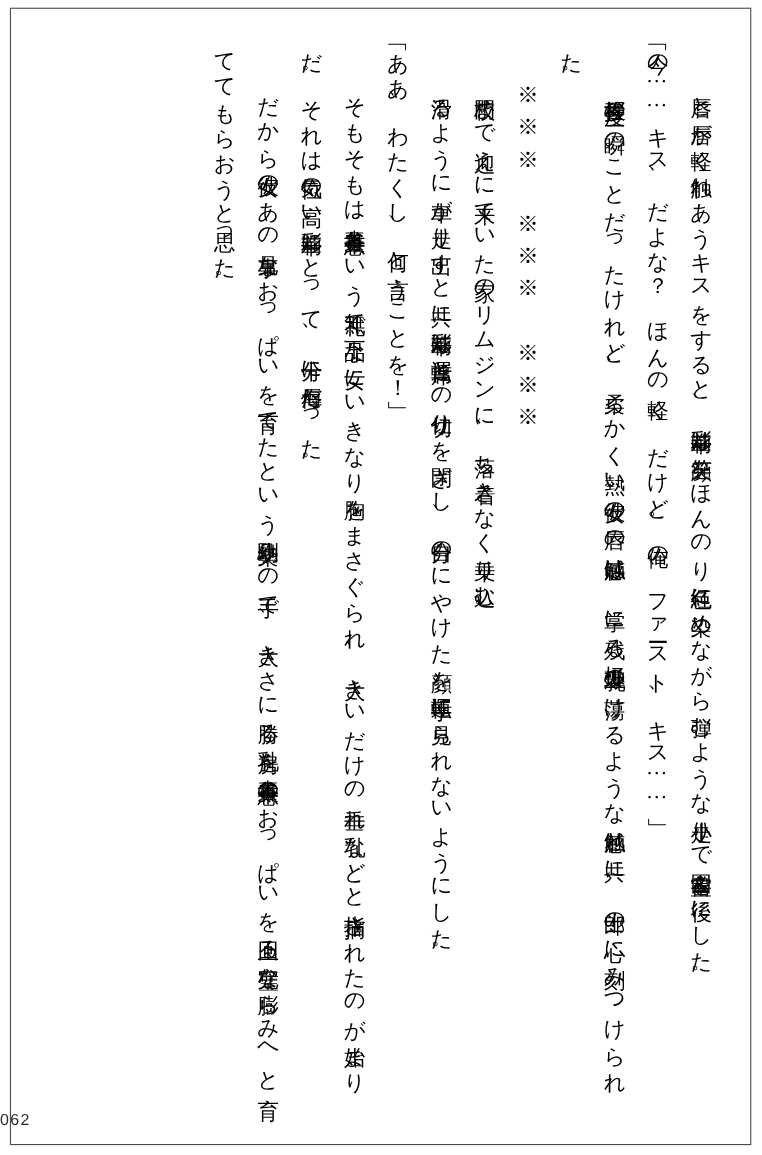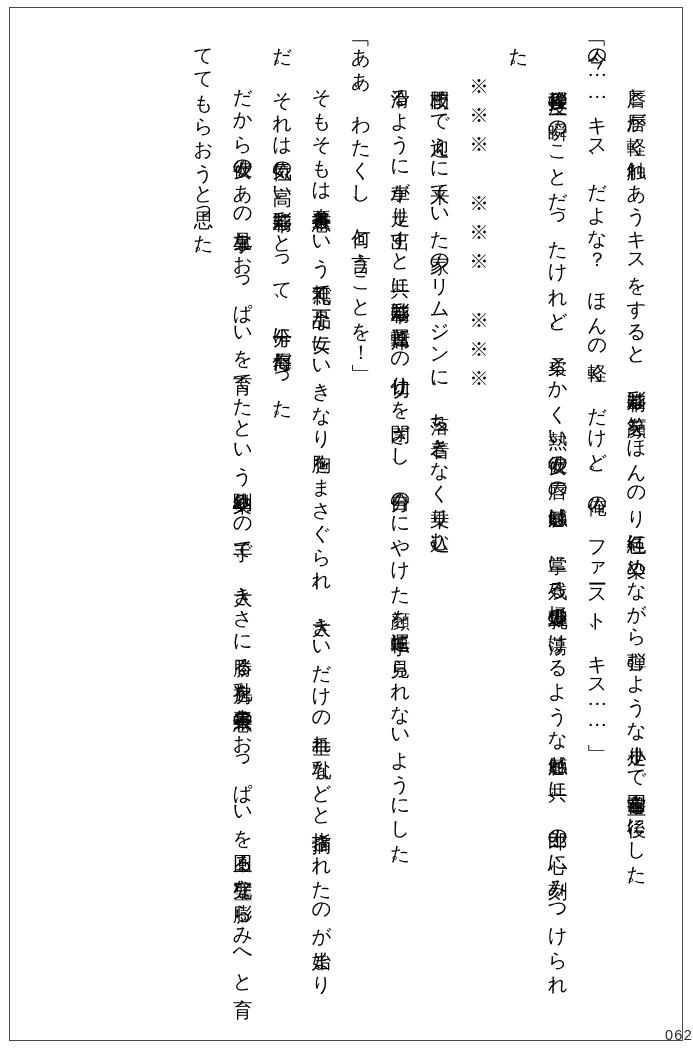--- a/index.html
+++ b/index.html
@@ -71,26 +71,25 @@
     text-indent: 1.6em;
     letter-spacing: 0.5em;
   }
 
   
   #page-number {
     position: absolute;
     left: 0;
     top: 1011px;
     width: 693px;
-    text-align: right;
+    text-align: left;
     font-family: "Liberation Sans", "DejaVu Sans", sans-serif;
     font-size: 14.5px;
     letter-spacing: 0.09em;
     color: #2b2b2b;
-    margin-top: 16px;
   }
 </style>
 </head>
 <body>
 
 <div id="page">
 
   <div id="page-border"></div>
 
   <div id="text-block">

